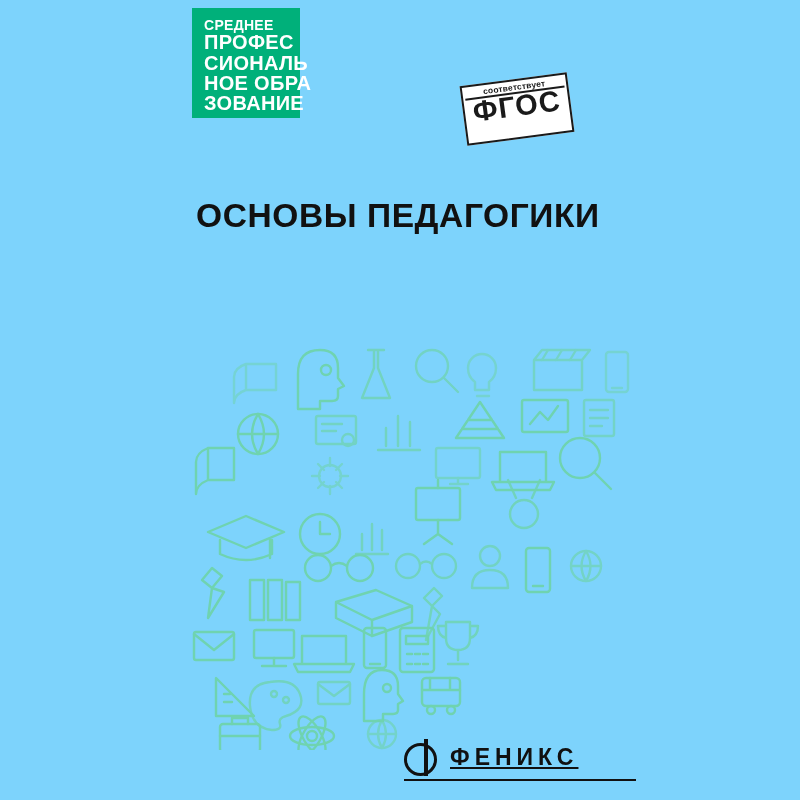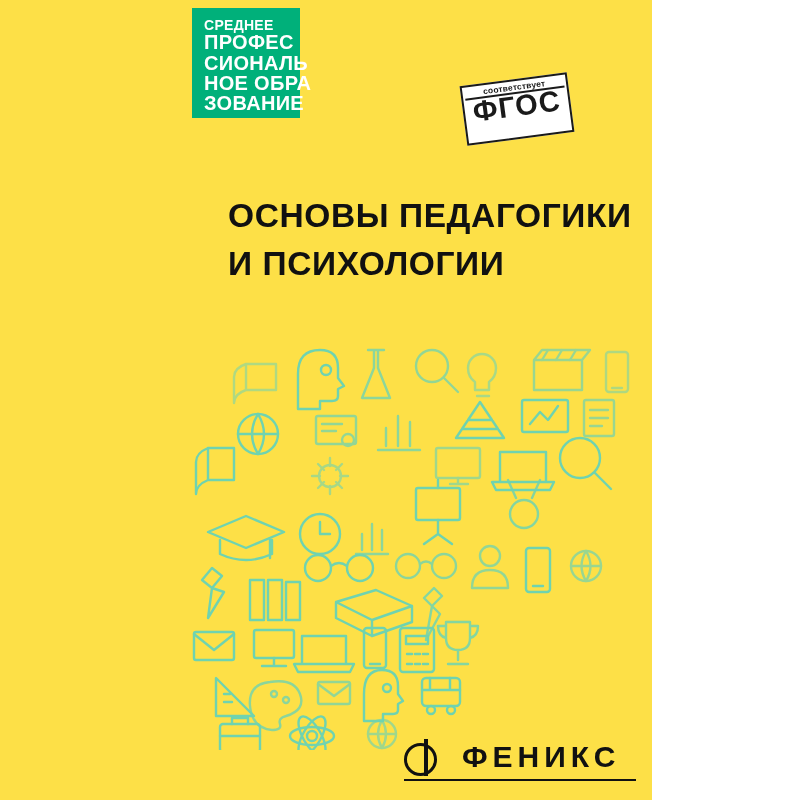--- a/index.html
+++ b/index.html
@@ -7,23 +7,23 @@
     padding: 0;
     background: #ffffff;
     width: 800px;
     height: 800px;
     overflow: hidden;
     font-family: "Liberation Sans", sans-serif;
   }
 
   #cover {
     position: relative;
-    width: 652px;
+    width: 800px;
     height: 800px;
-    background: #fde047;
+    background: #7dd3fc;
   }
 
   
   .series-badge {
     position: absolute;
     left: 192px;
     top: 8px;
     width: 108px;
     height: 110px;
     background: #00b07a;
@@ -90,21 +90,20 @@
     background: #1a1a1a;
   }
 
   
   .title-block {
     position: absolute;
     left: 196px;
     top: 192px;
     width: 470px;
     color: #111111;
-    margin-left: 32px;
   }
   .title-block .t-line {
     display: block;
     font-size: 33.5px;
     font-weight: bold;
     letter-spacing: 0.6px;
     line-height: 1.42;
     text-transform: uppercase;
     white-space: nowrap;
   }
@@ -142,26 +141,27 @@
     border: 3px solid #111111;
     border-radius: 50%;
   }
   .publisher .mark .stem {
     position: absolute;
     left: 20px; top: 0px;
     width: 3.5px; height: 37px;
     background: #111111;
   }
   .publisher .name {
-    font-size: 30px;
+    font-size: 23px;
     font-weight: bold;
     letter-spacing: 5px;
     color: #111111;
-    margin-left: 22px;
+    margin-left: 10px;
     white-space: nowrap;
+    text-decoration: underline;
   }
   .publisher-rule {
     position: absolute;
     left: 404px;
     top: 779px;
     width: 232px;
     height: 2px;
     background: #111111;
   }
 </style>
@@ -180,21 +180,20 @@
 
   <div class="fgos-stamp">
     <div class="frame"></div>
     <div class="small">соответствует</div>
     <div class="rule"></div>
     <div class="big">ФГОС</div>
   </div>
 
   <div class="title-block">
     <span class="t-line">Основы педагогики</span>
-    <span class="t-line">и психологии</span>
   </div>
 
   <div class="icon-cloud">
     <svg width="520" height="420" viewBox="0 0 520 420" fill="none">
       <g stroke="#6fd3b0" fill="none" stroke-width="2.4" stroke-linecap="round" stroke-linejoin="round">
 
         <g opacity="0.55">
           <path d="M96 34 h30 v26 h-30 z M96 34 q-12 4 -12 13 v26 q0 -9 12 -13 z"></path>
         </g>
         <g>

